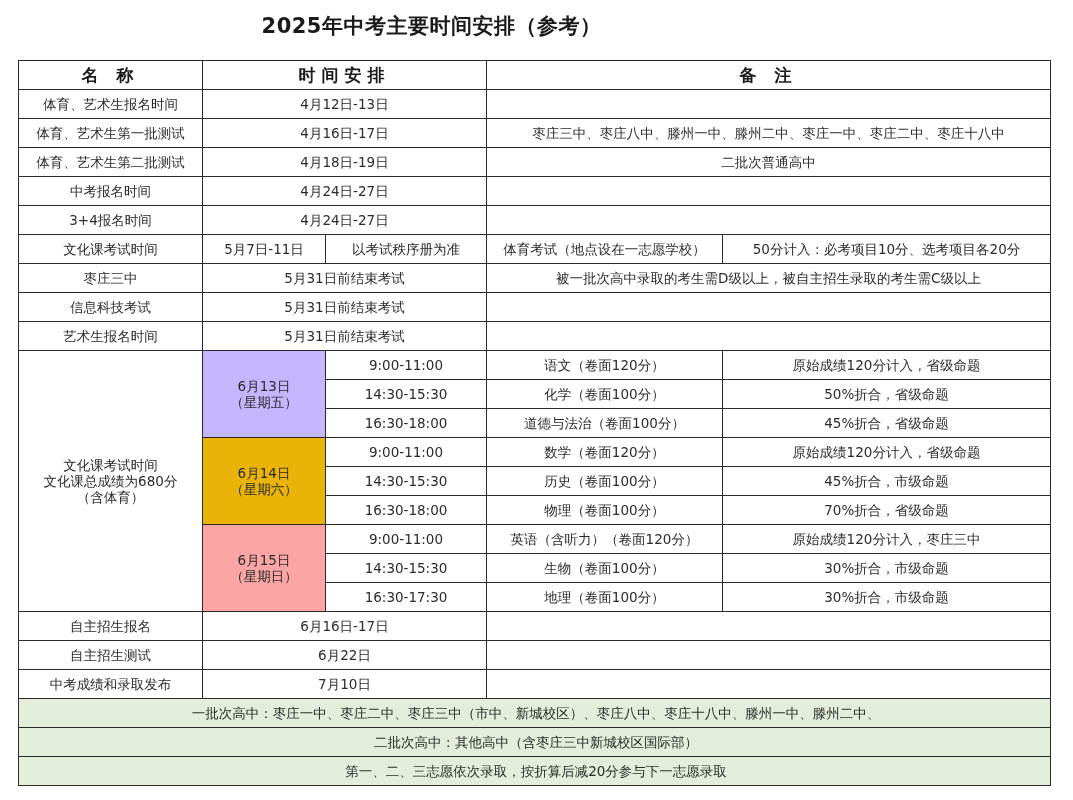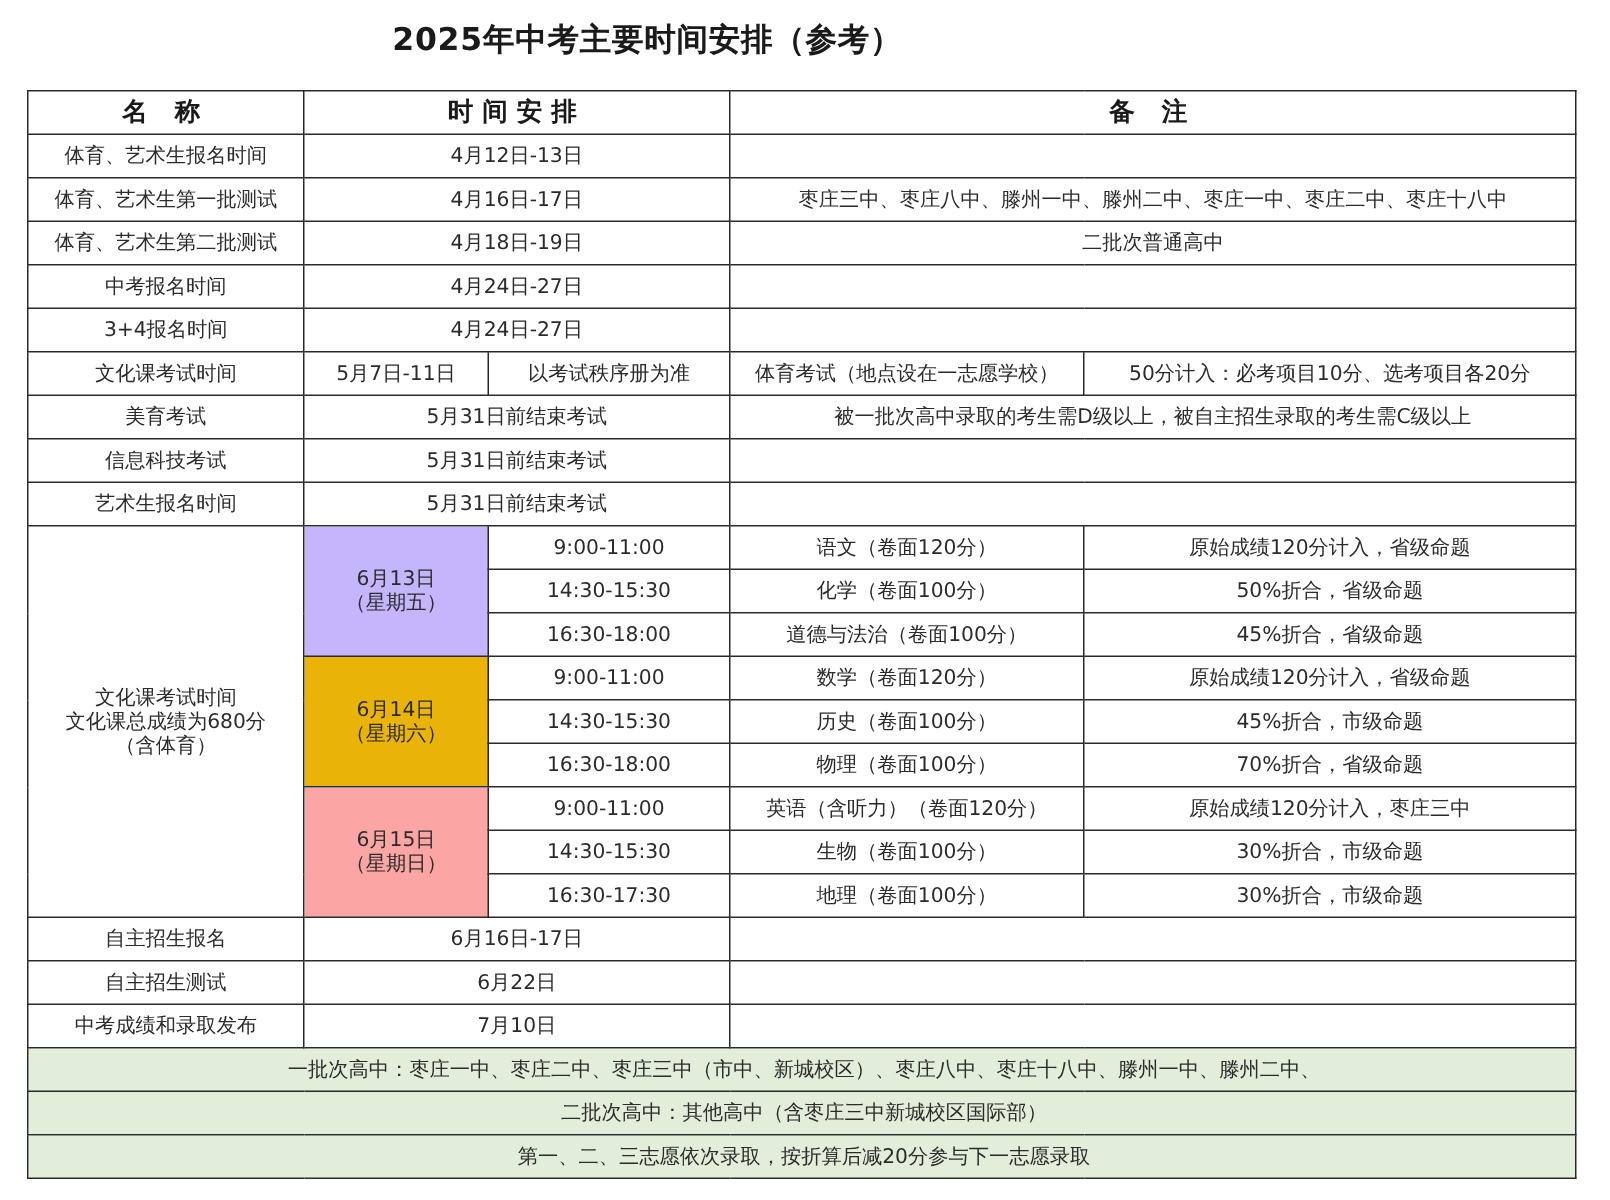--- a/index.html
+++ b/index.html
@@ -67,21 +67,21 @@
 
   <tr>
     <td>文化课考试时间</td>
     <td>5月7日-11日</td>
     <td>以考试秩序册为准</td>
     <td>体育考试（地点设在一志愿学校）</td>
     <td>50分计入：必考项目10分、选考项目各20分</td>
   </tr>
 
   <tr>
-    <td>美育考试</td>
+    <td>枣庄三中</td>
     <td colspan="2">5月31日前结束考试</td>
     <td colspan="2">被一批次高中录取的考生需D级以上，被自主招生录取的考生需C级以上</td>
   </tr>
   <tr>
     <td>信息科技考试</td>
     <td colspan="2">5月31日前结束考试</td>
     <td colspan="2"></td>
   </tr>
   <tr>
     <td>艺术生报名时间</td>

